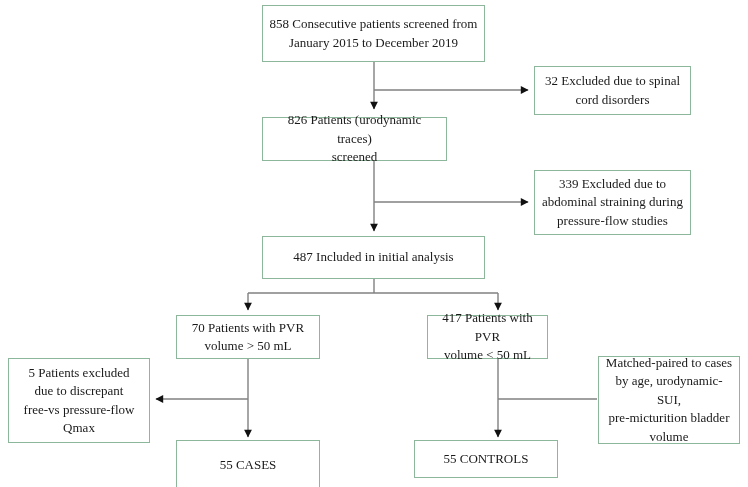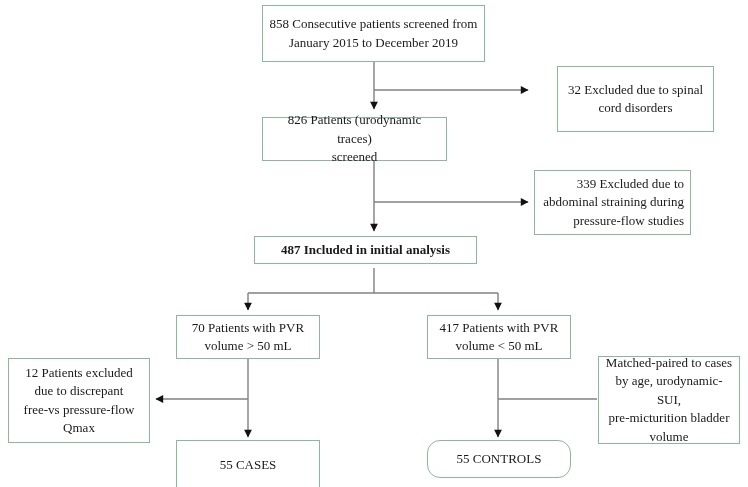--- a/index.html
+++ b/index.html
@@ -99,65 +99,65 @@
     <g>
       <line x1="597" y1="399" x2="498" y2="399" stroke="#808080" stroke-width="1.4"></line>
     </g>
   </svg>
 
   <div class="node" style="left:262px; top:5px; width:223px; height:57px;">
     <span class="node-text">858 Consecutive patients screened from
 January 2015 to December 2019</span>
   </div>
 
-  <div class="node" style="left:557px; top:66px; width:157px; height:66px;text-align:center;">
+  <div class="node" style="left:534px; top:66px; width:157px; height:49px;text-align:center;">
     <span class="node-text">32 Excluded due to spinal
 cord disorders</span>
   </div>
 
   <div class="node" style="left:262px; top:117px; width:185px; height:44px;">
     <span class="node-text">826 Patients (urodynamic traces)
 screened</span>
   </div>
 
-  <div class="node" style="left:534px; top:170px; width:157px; height:65px;text-align:right;">
+  <div class="node" style="left:534px; top:170px; width:157px; height:65px;">
     <span class="node-text">339 Excluded due to
 abdominal straining during
 pressure-flow studies</span>
   </div>
 
-  <div class="node" style="left:254px; top:236px; width:223px; height:28px;font-weight:bold;">
+  <div class="node" style="left:262px; top:236px; width:223px; height:43px;">
     <span class="node-text">487 Included in initial analysis</span>
   </div>
 
   <div class="node" style="left:176px; top:315px; width:144px; height:44px;">
     <span class="node-text">70 Patients with PVR
 volume &gt; 50 mL</span>
   </div>
 
-  <div class="node" style="left:427px; top:315px; width:144px; height:44px;">
+  <div class="node" style="left:427px; top:315px; width:121px; height:44px;">
     <span class="node-text">417 Patients with PVR
 volume &lt; 50 mL</span>
   </div>
 
   <div class="node" style="left:8px; top:358px; width:142px; height:85px;">
-    <span class="node-text">12 Patients excluded
+    <span class="node-text">5 Patients excluded
 due to discrepant
 free-vs pressure-flow
 Qmax</span>
   </div>
 
   <div class="node" style="left:598px; top:356px; width:142px; height:88px;">
     <span class="node-text">Matched-paired to cases
 by age, urodynamic-SUI,
 pre-micturition bladder
 volume</span>
   </div>
 
   <div class="node" style="left:176px; top:440px; width:144px; height:50px;">
     <span class="node-text">55 CASES</span>
   </div>
 
-  <div class="node" style="left:427px; top:440px; width:144px; height:38px;border-radius:13px;">
+  <div class="node" style="left:414px; top:440px; width:144px; height:38px;">
     <span class="node-text">55 CONTROLS</span>
   </div>
 
 </div>
 
 </body></html>

